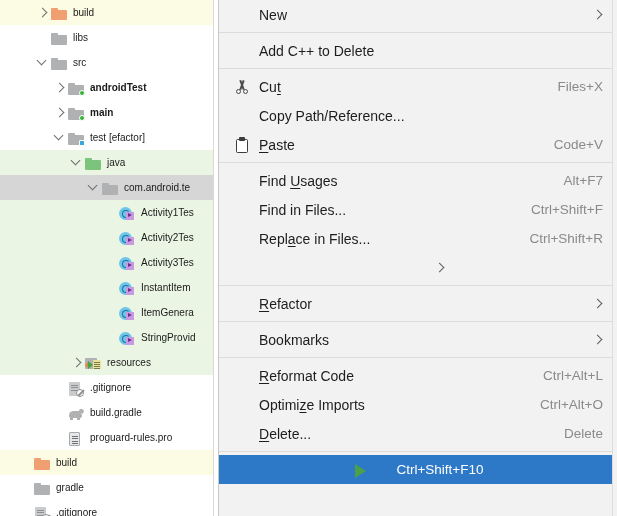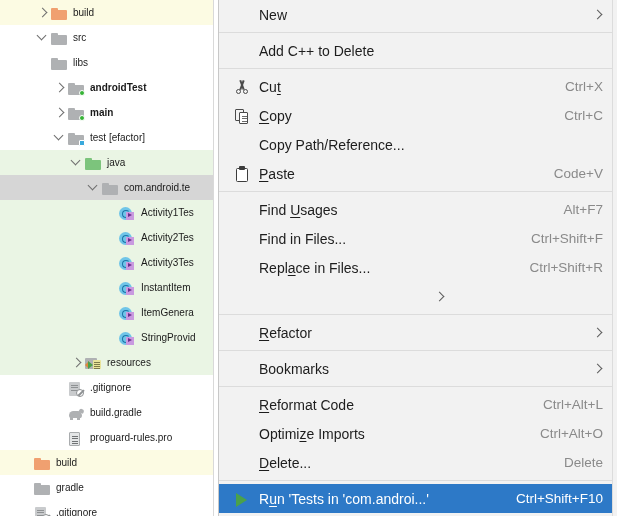--- a/index.html
+++ b/index.html
@@ -338,39 +338,39 @@
         <span class="ticon">
           <span class="folder orange">
             <span class="tab"></span>
             <span class="body"></span>
           </span>
         </span>
         <span class="tlabel">build</span>
       </div>
       <div class="tree-row bg-white">
         <span style="flex: 0 0 20px;"></span>
+        <span class="arrow "></span>
+        <span class="ticon">
+          <span class="folder gray">
+            <span class="tab"></span>
+            <span class="body"></span>
+          </span>
+        </span>
+        <span class="tlabel">libs</span>
+      </div>
+      <div class="tree-row bg-white">
+        <span style="flex: 0 0 20px;"></span>
         <span class="arrow down"></span>
         <span class="ticon">
           <span class="folder gray">
             <span class="tab"></span>
             <span class="body"></span>
           </span>
         </span>
         <span class="tlabel">src</span>
-      </div>
-      <div class="tree-row bg-white">
-        <span style="flex: 0 0 20px;"></span>
-        <span class="arrow "></span>
-        <span class="ticon">
-          <span class="folder gray">
-            <span class="tab"></span>
-            <span class="body"></span>
-          </span>
-        </span>
-        <span class="tlabel">libs</span>
       </div>
       <div class="tree-row bg-white">
         <span style="flex: 0 0 37px;"></span>
         <span class="arrow right"></span>
         <span class="ticon">
           <span class="folder gray">
             <span class="tab"></span>
             <span class="body"></span>
             <span class="badge dot-green"></span>
           </span>
@@ -605,35 +605,21 @@
       <div class="menu-item">
         <span class="mi-icon">
           <span class="ic-scissors">
             <span class="bl a"></span>
             <span class="bl b"></span>
             <span class="h l"></span>
             <span class="h r"></span>
           </span>
         </span>
         <span class="mi-label">Cu<u>t</u></span>
-        <span class="mi-shortcut">Ctrl+X</span>
-      </div>
-      <div class="menu-item">
-        <span class="mi-icon">
-          <span class="ic-copy">
-            <span class="back"></span>
-            <span class="front">
-              <i style="top:3px"></i>
-              <i style="top:5.5px"></i>
-              <i style="top:8px"></i>
-            </span>
-          </span>
-        </span>
-        <span class="mi-label"><u>C</u>opy</span>
-        <span class="mi-shortcut">Ctrl+C</span>
+        <span class="mi-shortcut">Files+X</span>
       </div>
       <div class="menu-item">
         <span class="mi-icon"></span>
         <span class="mi-label">Copy Path/Reference...</span>
       </div>
       <div class="menu-item">
         <span class="mi-icon">
           <span class="ic-paste">
             <span class="bd"></span>
             <span class="clip"></span>
@@ -688,19 +674,18 @@
       <div class="menu-item">
         <span class="mi-icon"></span>
         <span class="mi-label"><u>D</u>elete...</span>
         <span class="mi-shortcut">Delete</span>
       </div>
       <div class="menu-sep"></div>
       <div class="menu-item selected">
         <span class="mi-icon">
           <span class="ic-run"></span>
         </span>
-        <span class="mi-label">R<u>u</u>n 'Tests in 'com.androi...'</span>
         <span class="mi-shortcut">Ctrl+Shift+F10</span>
       </div>
     </div>
 
   <div id="right-gutter"></div>
 </div>
 
 </body></html>

